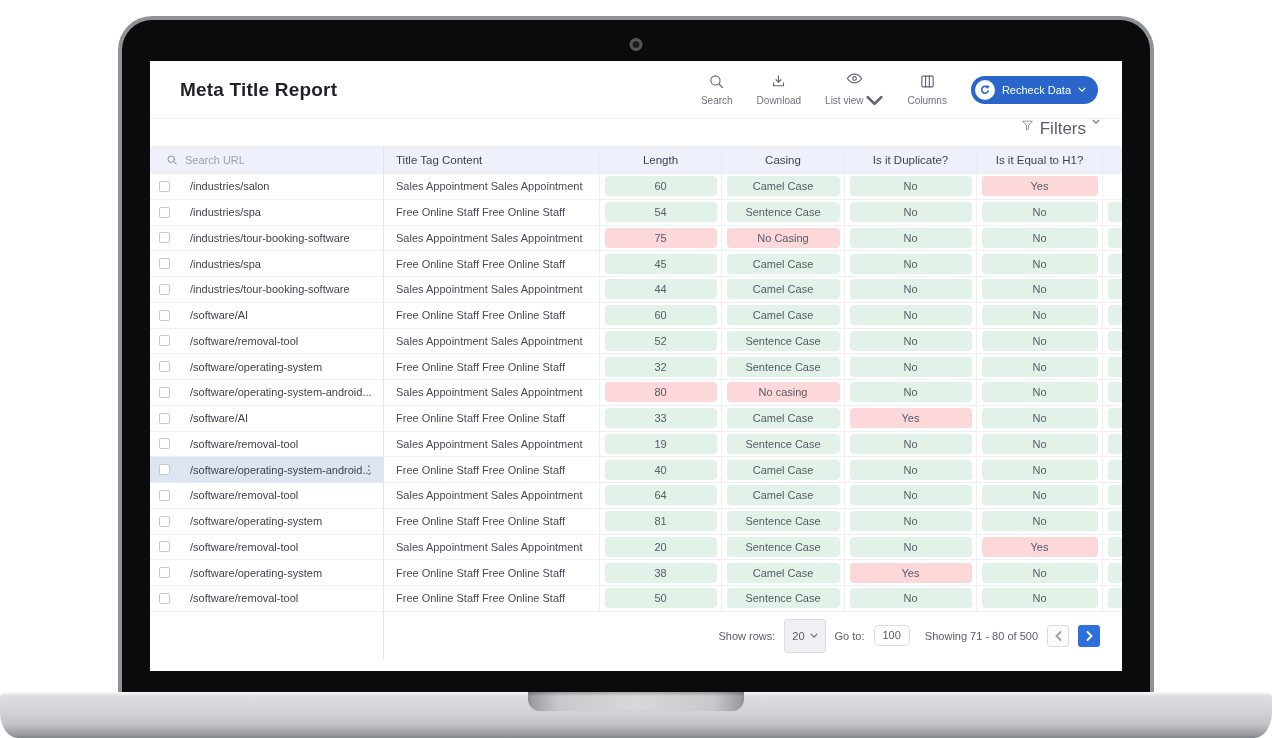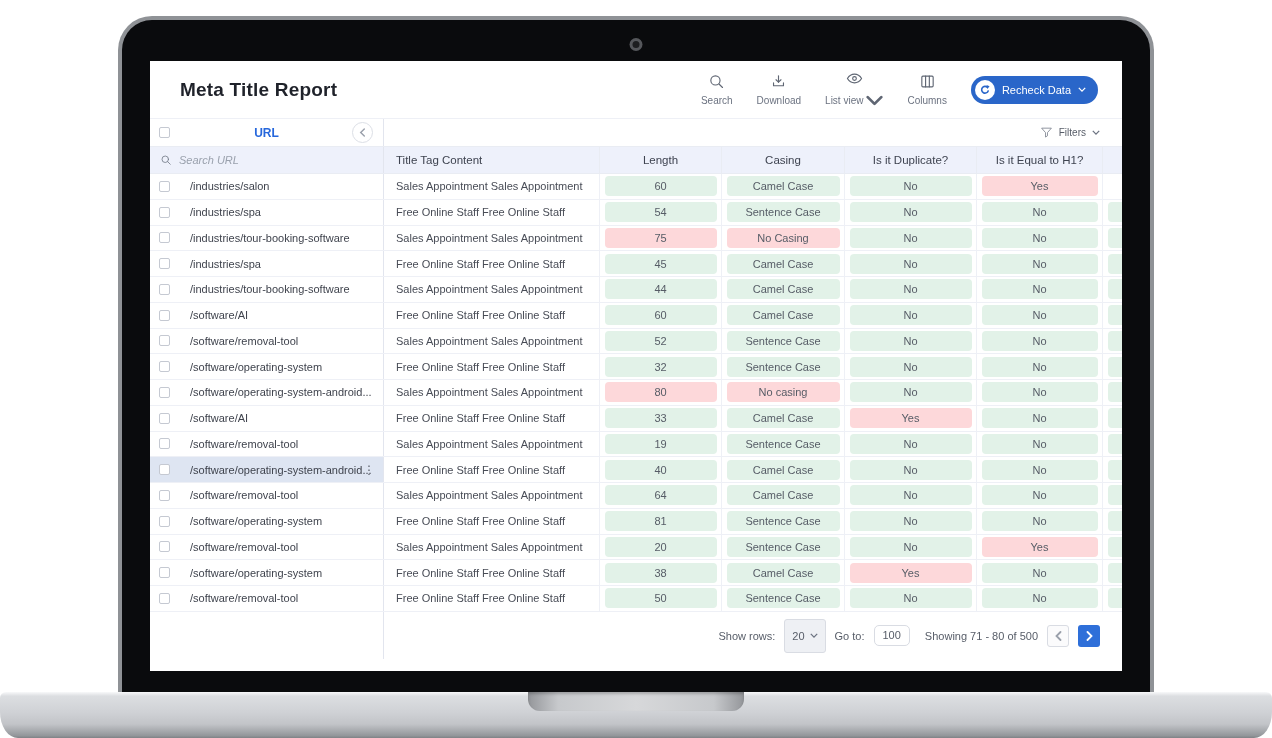--- a/index.html
+++ b/index.html
@@ -44,29 +44,29 @@
   
   .urlbar { height:28px; display:flex; border-bottom:1px solid #e9ecf3; }
   .url-head { width:234px; position:relative; display:flex; align-items:center;
               border-right:1px solid #e2e5ee; }
   .url-head .label { position:absolute; left:0; right:0; text-align:center;
                      color:#2667dc; font-weight:700; font-size:12px; }
   .collapse-btn { position:absolute; right:10px; width:21px; height:21px; border-radius:50%;
                   border:1px solid #dcdfe6; background:#fff; display:flex; align-items:center;
                   justify-content:center; cursor:pointer; z-index:2; }
   .collapse-btn svg { width:7px; height:9px; stroke:#9aa0ab; fill:none; stroke-width:1.6; stroke-linecap:round; }
-  .filters-zone { flex:1; display:flex; align-items:center; justify-content:flex-end;
-                  padding-right:22px; gap:6px; color:#575d68; font-size:10px; cursor:pointer; }
+  .filters-zone { flex:1; display:flex; justify-content:flex-end;
+                  padding-right:22px; gap:6px; color:#575d68; font-size:17px; cursor:pointer; }
   .filters-zone svg.funnel { width:13px; height:13px; stroke:#6f7683; fill:none; stroke-width:1.4; stroke-linejoin:round; }
 
   
   .table-head { height:27px; display:flex; background:#eef1fb; border-bottom:1px solid #e9ecf3;
                 font-size:11.5px; color:#3e4350; }
-  .search-cell { width:234px; display:flex; align-items:center; gap:7px; padding-left:10px;
-                 border-right:1px solid #e2e5ee; color:#9aa1ad; font-size:11px;font-style:italic; }
+  .search-cell { width:234px; display:flex; align-items:center; gap:7px; padding-left:16px;
+                 border-right:1px solid #e2e5ee; color:#9aa1ad; font-size:11px; }
   .search-cell svg { width:12px; height:12px; stroke:#6f7683; fill:none; stroke-width:1.6; stroke-linecap:round; }
   .col { display:flex; align-items:center; justify-content:center; border-right:1px solid #e9ecf3; }
   .col.c-title { width:216px; justify-content:flex-start; padding-left:12px; }
   .col.c-len { width:122px; } .col.c-case { width:123px; }
   .col.c-dup { width:132px; } .col.c-h1 { width:126px; }
   .col.c-sliver { width:19px; border-right:none; }
 
   
   .row { display:flex; height:25.76px; border-bottom:1px solid #eef0f6; }
   .cell-url { width:234px; display:flex; align-items:center; position:relative;
@@ -176,29 +176,20 @@
             </span>
             <span>Recheck Data</span>
             <svg class="chev" viewBox="0 0 10 6">
                 <polyline points="1,1 5,5 9,1"></polyline>
               </svg>
           </button>
         </div>
       </div>
 
       <div class="urlbar">
-        <div class="url-head">
-          <span class="cb"></span>
-          <span class="label">URL</span>
-          <span class="collapse-btn">
-            <svg viewBox="0 0 7 10">
-                <polyline points="5.5,1 1.5,5 5.5,9"></polyline>
-              </svg>
-          </span>
-        </div>
         <div class="filters-zone">
           <svg class="funnel" viewBox="0 0 24 24">
               <path d="M3 4h18l-7.2 8.2V18l-3.6 2.4v-8.2L3 4z"></path>
             </svg>
           <span>Filters</span>
           <svg class="chev" viewBox="0 0 10 6">
               <polyline points="1,1 5,5 9,1"></polyline>
             </svg>
         </div>
       </div>

